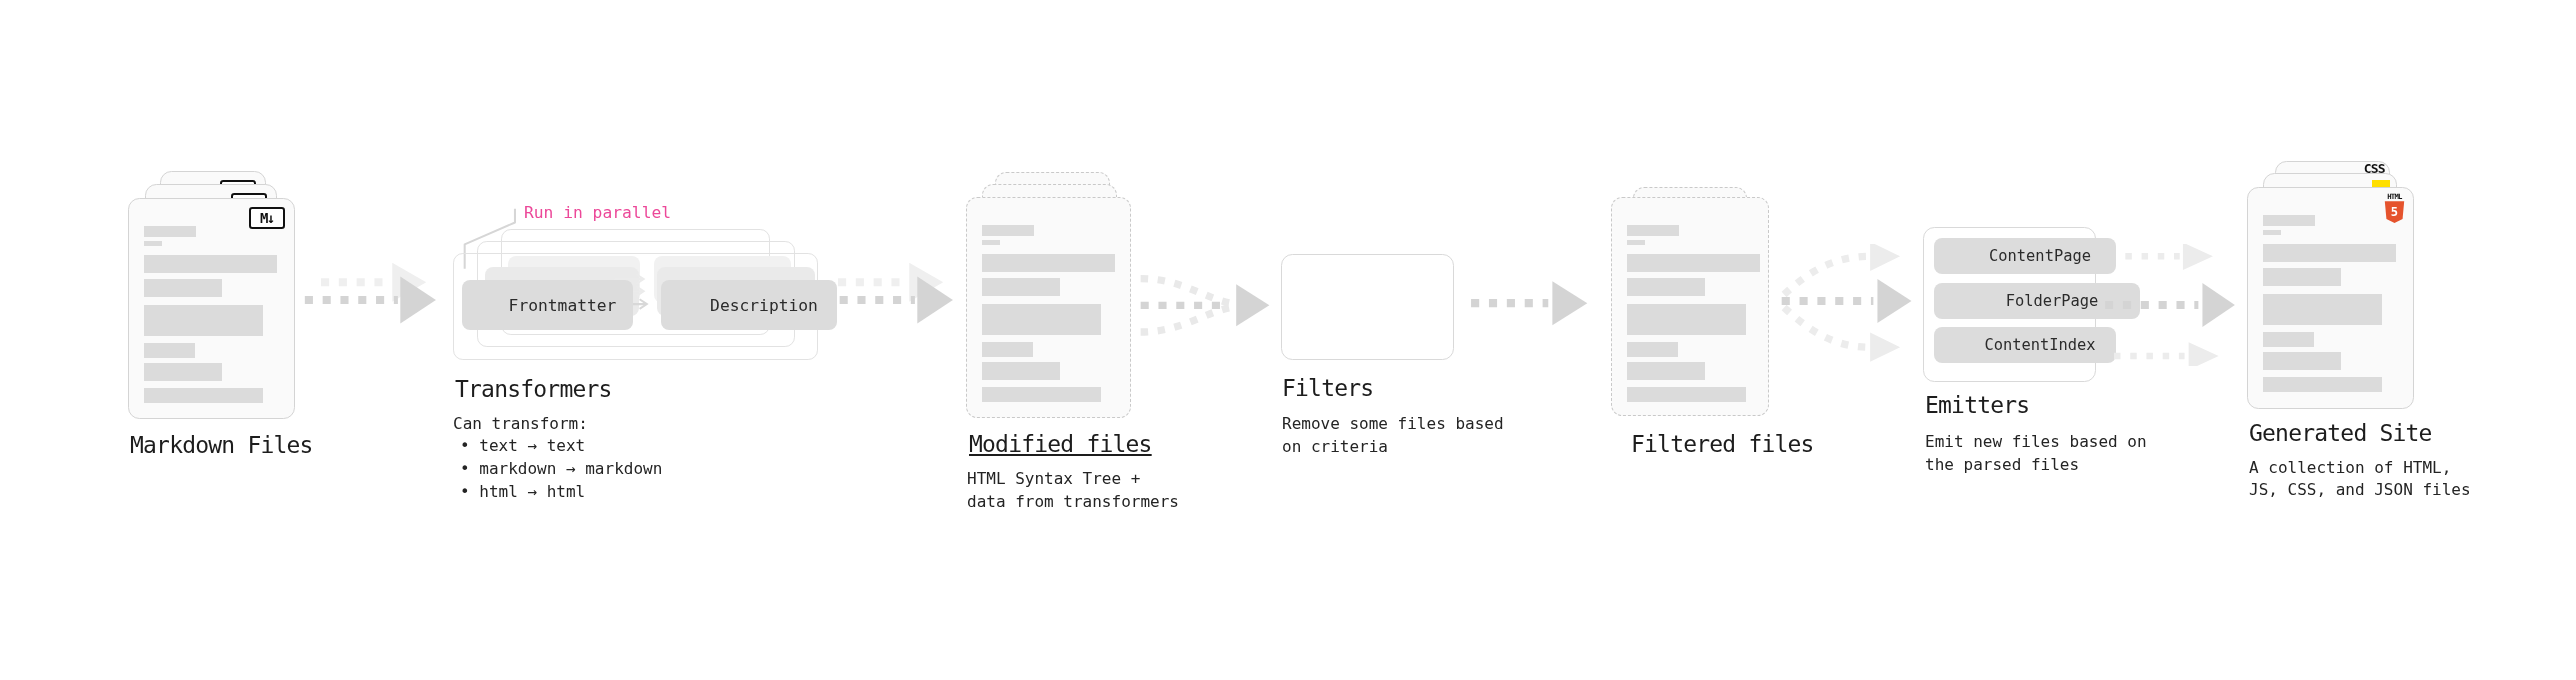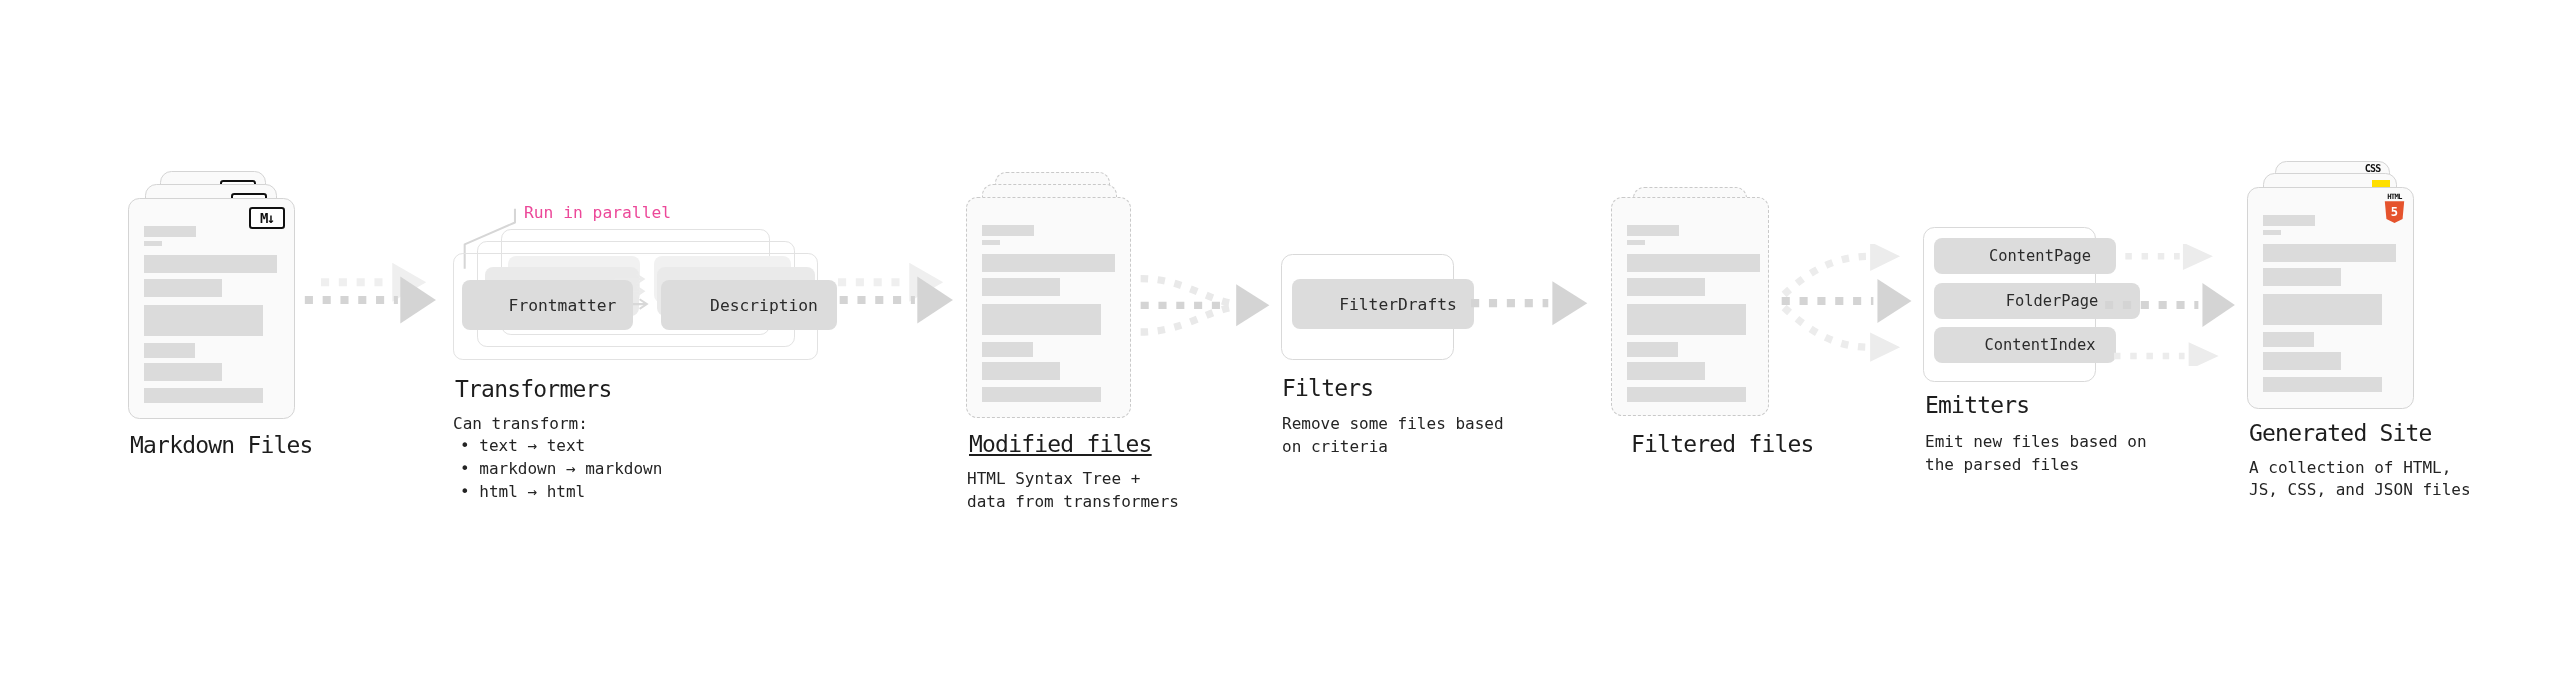--- a/index.html
+++ b/index.html
@@ -20,21 +20,21 @@
   .b7{top:164px;width:78px;height:18px;}
   .b8{top:189px;width:119px;height:14.6px;}
 
   
   .md-badge{position:absolute;top:8.1px;right:9px;width:32.5px;height:18px;border:2.4px solid #111;
             border-radius:3.3px;background:#fff;color:#111;font-weight:bold;font-size:14px;
             line-height:18px;text-align:center;letter-spacing:-1.6px;}
 
   
   .css-badge{position:absolute;top:3.3px;right:7.3px;width:18px;text-align:center;}
-  .css-badge .css-txt{font-size:10px;font-weight:bold;color:#111;line-height:7.3px;letter-spacing:-0.8px;}
+  .css-badge .css-txt{font-size:13px;font-weight:bold;color:#111;line-height:7.3px;letter-spacing:-0.8px;}
   .css-badge .css-bar{margin-top:0.8px;height:3.3px;background:#2c62f0;border-radius:0.8px;}
   .js-badge{position:absolute;top:5.7px;right:6.5px;width:18px;height:21px;background:#ffdf00;}
   .html-badge{position:absolute;top:4.9px;right:8.1px;width:21px;text-align:center;}
   .html-badge .html-txt{font-size:7.3px;font-weight:bold;color:#111;line-height:8.1px;letter-spacing:-0.8px;}
 
   
   .stage-title{position:absolute;font-size:23px;font-weight:500;color:#1d1d1d;letter-spacing:-0.8px;white-space:nowrap;}
   .desc-line{position:absolute;font-size:16px;color:#242424;white-space:nowrap;}
   .annotation{position:absolute;font-size:16.3px;color:#ec4899;white-space:nowrap;}
 
@@ -143,21 +143,20 @@
   <div class="desc-line" style="left:967px;top:492px;">data from transformers</div>
 
   <svg class="abs" style="left:1134px;top:264px;" width="142" height="85" viewBox="0 0 175 105">
     <path d="M8,18 C60,18 88,44 124,49" fill="none" stroke="#e9e9e9" stroke-width="9" stroke-dasharray="9 12"></path>
     <path d="M8,84 C60,84 88,58 124,53" fill="none" stroke="#e9e9e9" stroke-width="9" stroke-dasharray="9 12"></path>
     <line x1="8" y1="51" x2="118" y2="51" stroke="#d4d4d4" stroke-width="9" stroke-dasharray="10 12"></line>
     <polygon points="126,25 126,77 167,51" fill="#d4d4d4"></polygon>
   </svg>
 
   <div class="outline-box" style="left:1281px;top:254px;width:173px;height:106px;"></div>
-  <div class="pill" style="left:1292px;top:279px;width:152px;height:50px;">FilterDrafts</div>
   <div class="stage-title" style="left:1282px;top:375px;">Filters</div>
   <div class="desc-line" style="left:1282px;top:414px;">Remove some files based</div>
   <div class="desc-line" style="left:1282px;top:437px;">on criteria</div>
 
   <svg class="abs" style="left:1467px;top:277px;" width="126" height="54" viewBox="0 0 155 66">
     <line x1="5" y1="32" x2="100" y2="32" stroke="#d4d4d4" stroke-width="10" stroke-dasharray="10 12"></line>
     <polygon points="105,5 105,59 148,32" fill="#d4d4d4"></polygon>
   </svg>
 
   <div>

